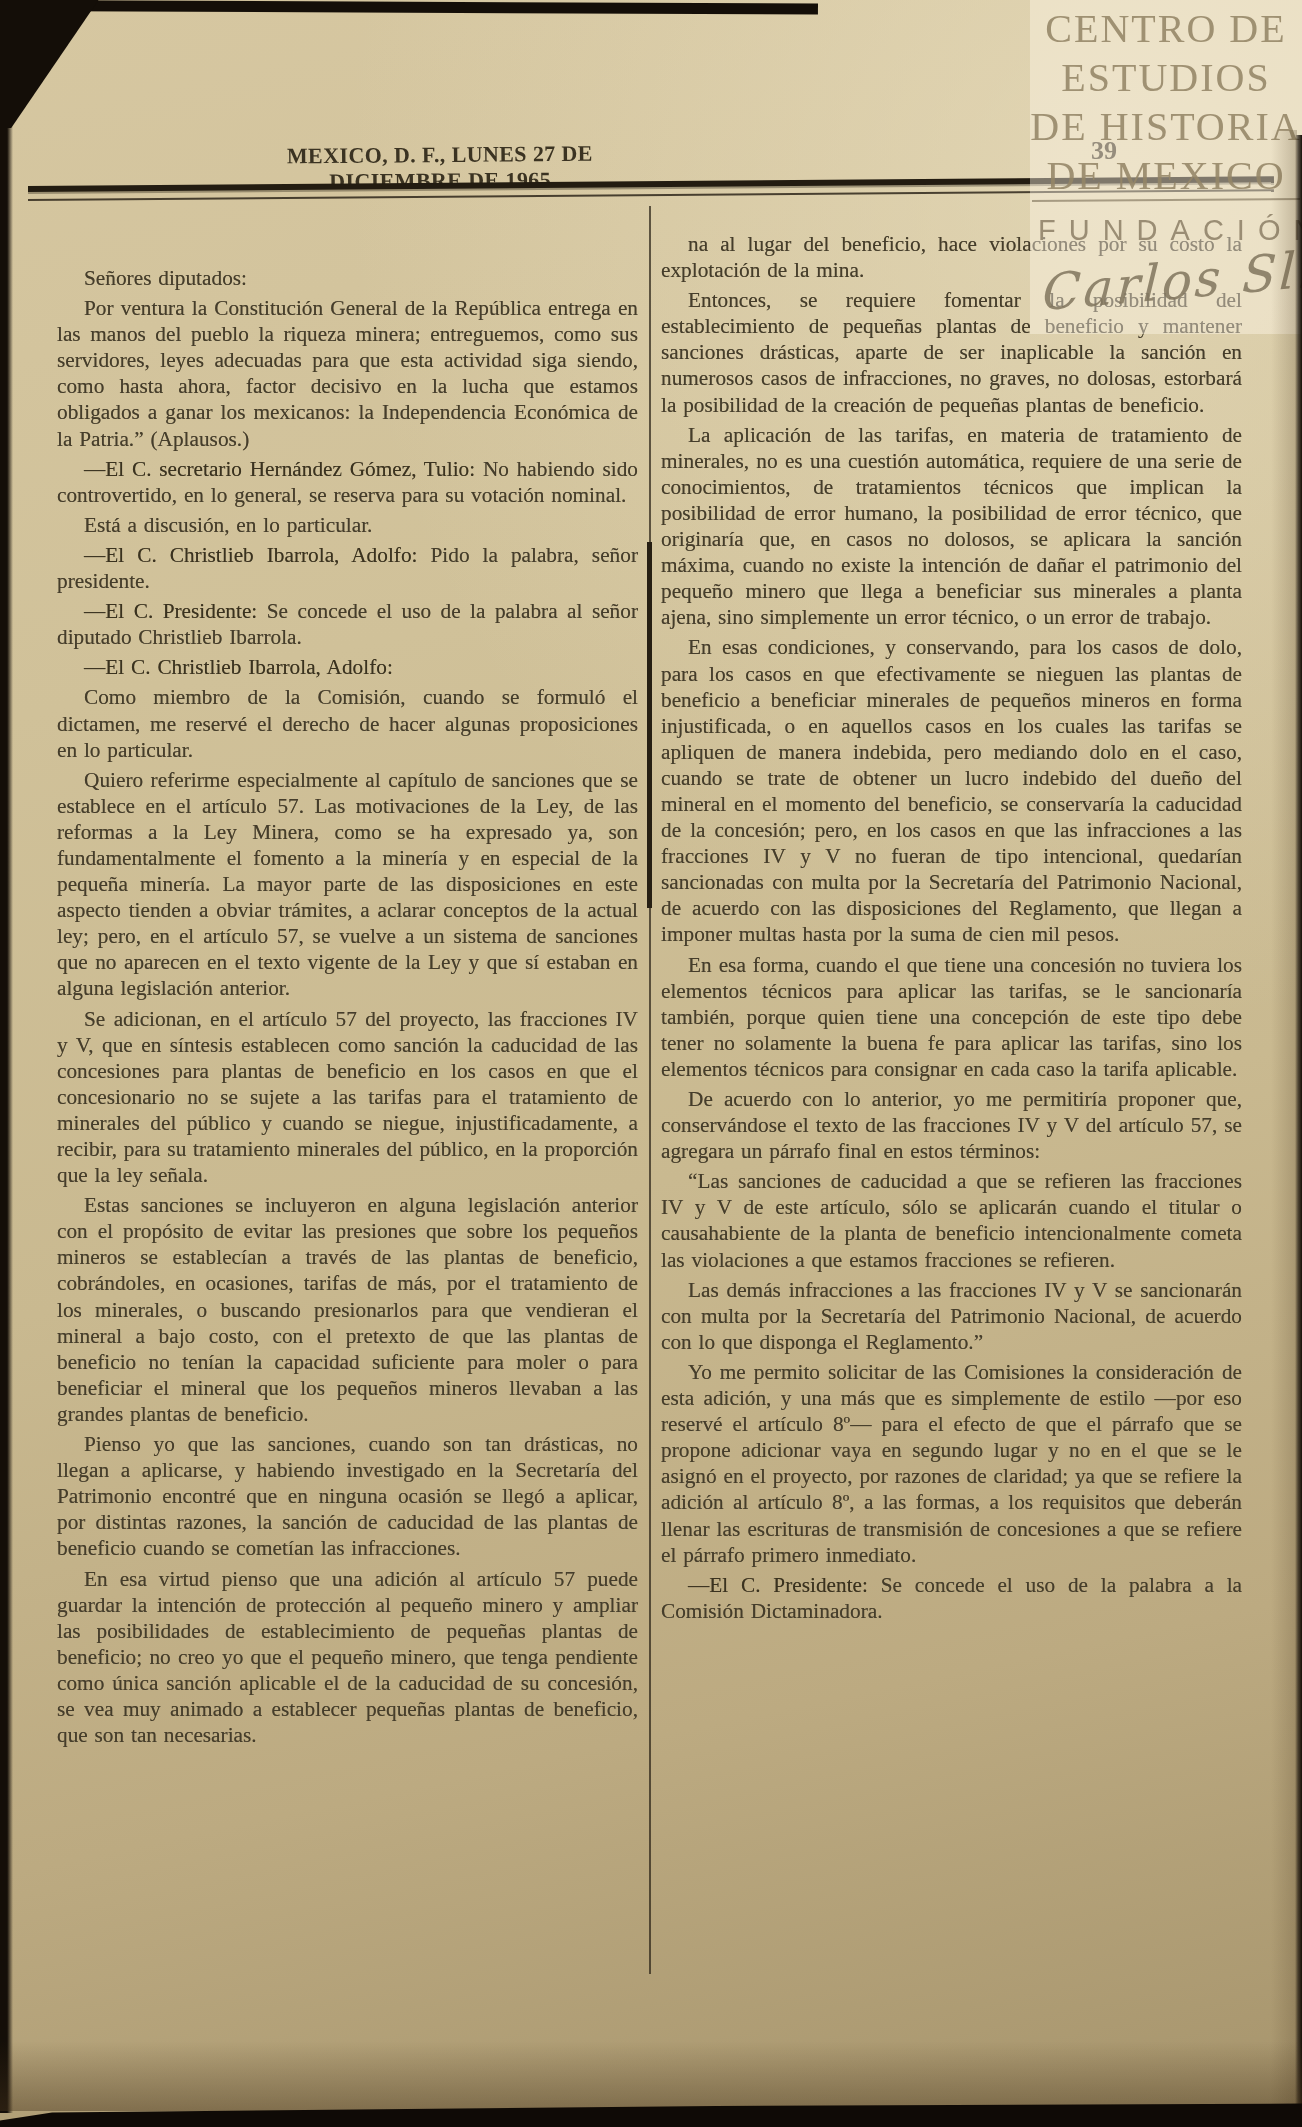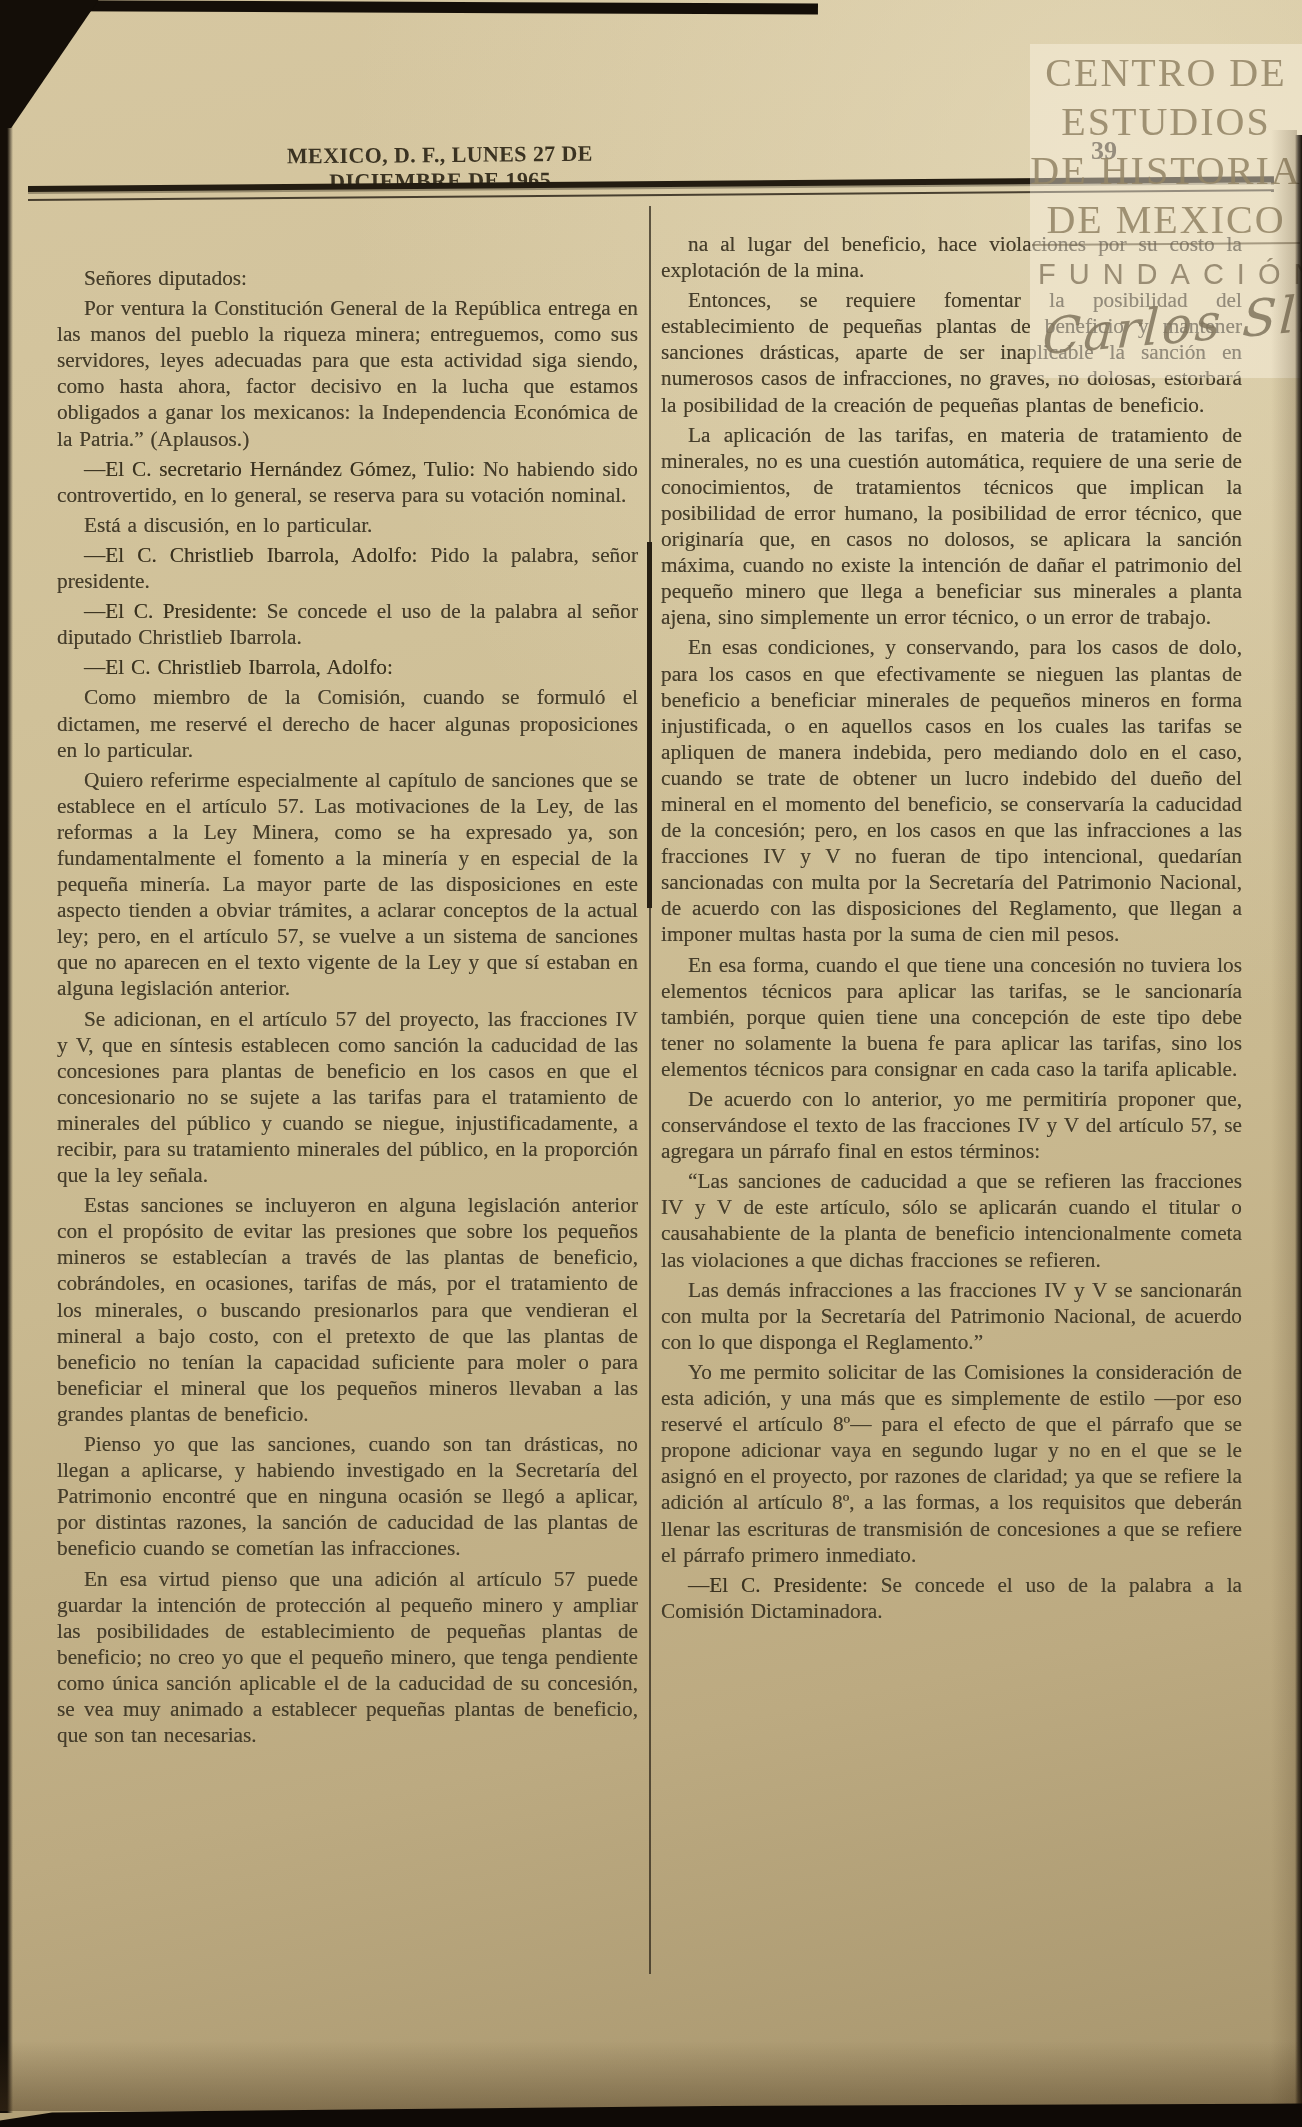--- a/index.html
+++ b/index.html
@@ -41,21 +41,21 @@
   .col-left{left:57px;width:581px;margin-top:34px;}
   .col-right{left:661px;width:581px;}
   .para{margin:0 0 4px 0;text-indent:27px;word-spacing:1.5px;}
   .speaker{font-weight:normal;color:#3a321f;}
   .divider{position:absolute;left:649px;top:206px;width:2px;height:1768px;
            background:rgba(40,33,21,0.7);}
   .divider-thick{position:absolute;left:647px;top:542px;width:5px;height:366px;
                  background:#261f13;}
   
   .wm{position:absolute;left:1030px;top:0;width:272px;height:334px;
-      background:rgba(255,249,233,0.42);margin-top:44px;}
+      background:rgba(255,249,233,0.42);}
   .wm-caps{position:absolute;left:0;top:4px;width:100%;text-align:center;
            font-family:"Liberation Serif",serif;font-size:40px;line-height:49px;
            color:rgba(148,133,102,0.88);letter-spacing:2px;}
   .wm-rule{position:absolute;left:2px;top:199px;width:268px;height:2px;
            background:rgba(110,96,72,0.55);transform:rotate(-0.4deg);}
   .wm-fund{position:absolute;left:8px;top:214px;width:264px;
            font-family:"Liberation Sans",sans-serif;font-size:29px;letter-spacing:13px;
            color:rgba(146,134,108,0.92);white-space:nowrap;}
   .wm-sig{position:absolute;left:12px;top:252px;width:280px;
           font-family:"DejaVu Serif",serif;font-style:italic;font-size:50px;
@@ -90,21 +90,21 @@
       </div>
     <div class="divider"></div>
     <div class="divider-thick"></div>
     <div class="col col-right" id="col-right">
         <p class="para">na al lugar del beneficio, hace violaciones por su costo la explotación de la mina.</p>
         <p class="para">Entonces, se requiere fomentar la posibilidad del establecimiento de pequeñas plantas de beneficio y mantener sanciones drásticas, aparte de ser inaplicable la sanción en numerosos casos de infracciones, no graves, no dolosas, estorbará la posibilidad de la creación de pequeñas plantas de beneficio.</p>
         <p class="para">La aplicación de las tarifas, en materia de tratamiento de minerales, no es una cuestión automática, requiere de una serie de conocimientos, de tratamientos técnicos que implican la posibilidad de error humano, la posibilidad de error técnico, que originaría que, en casos no dolosos, se aplicara la sanción máxima, cuando no existe la intención de dañar el patrimonio del pequeño minero que llega a beneficiar sus minerales a planta ajena, sino simplemente un error técnico, o un error de trabajo.</p>
         <p class="para">En esas condiciones, y conservando, para los casos de dolo, para los casos en que efectivamente se nieguen las plantas de beneficio a beneficiar minerales de pequeños mineros en forma injustificada, o en aquellos casos en los cuales las tarifas se apliquen de manera indebida, pero mediando dolo en el caso, cuando se trate de obtener un lucro indebido del dueño del mineral en el momento del beneficio, se conservaría la caducidad de la concesión; pero, en los casos en que las infracciones a las fracciones IV y V no fueran de tipo intencional, quedarían sancionadas con multa por la Secretaría del Patrimonio Nacional, de acuerdo con las disposiciones del Reglamento, que llegan a imponer multas hasta por la suma de cien mil pesos.</p>
         <p class="para">En esa forma, cuando el que tiene una concesión no tuviera los elementos técnicos para aplicar las tarifas, se le sancionaría también, porque quien tiene una concepción de este tipo debe tener no solamente la buena fe para aplicar las tarifas, sino los elementos técnicos para consignar en cada caso la tarifa aplicable.</p>
         <p class="para">De acuerdo con lo anterior, yo me permitiría proponer que, conservándose el texto de las fracciones IV y V del artículo 57, se agregara un párrafo final en estos términos:</p>
-        <p class="para">“Las sanciones de caducidad a que se refieren las fracciones IV y V de este artículo, sólo se aplicarán cuando el titular o causahabiente de la planta de beneficio intencionalmente cometa las violaciones a que dichas fracciones se refieren.</p>
+        <p class="para">“Las sanciones de caducidad a que se refieren las fracciones IV y V de este artículo, sólo se aplicarán cuando el titular o causahabiente de la planta de beneficio intencionalmente cometa las violaciones a que estamos fracciones se refieren.</p>
         <p class="para">Las demás infracciones a las fracciones IV y V se sancionarán con multa por la Secretaría del Patrimonio Nacional, de acuerdo con lo que disponga el Reglamento.”</p>
         <p class="para">Yo me permito solicitar de las Comisiones la consideración de esta adición, y una más que es simplemente de estilo —por eso reservé el artículo 8º— para el efecto de que el párrafo que se propone adicionar vaya en segundo lugar y no en el que se le asignó en el proyecto, por razones de claridad; ya que se refiere la adición al artículo 8º, a las formas, a los requisitos que deberán llenar las escrituras de transmisión de concesiones a que se refiere el párrafo primero inmediato.</p>
         <p class="para"><span class="speaker">—El C. Presidente:</span> Se concede el uso de la palabra a la Comisión Dictaminadora.</p>
       </div>
 
     <div class="wm">
       <div class="wm-caps" id="wm-caps">
           <div>CENTRO DE</div>
           <div>ESTUDIOS</div>
           <div>DE HISTORIA</div>

